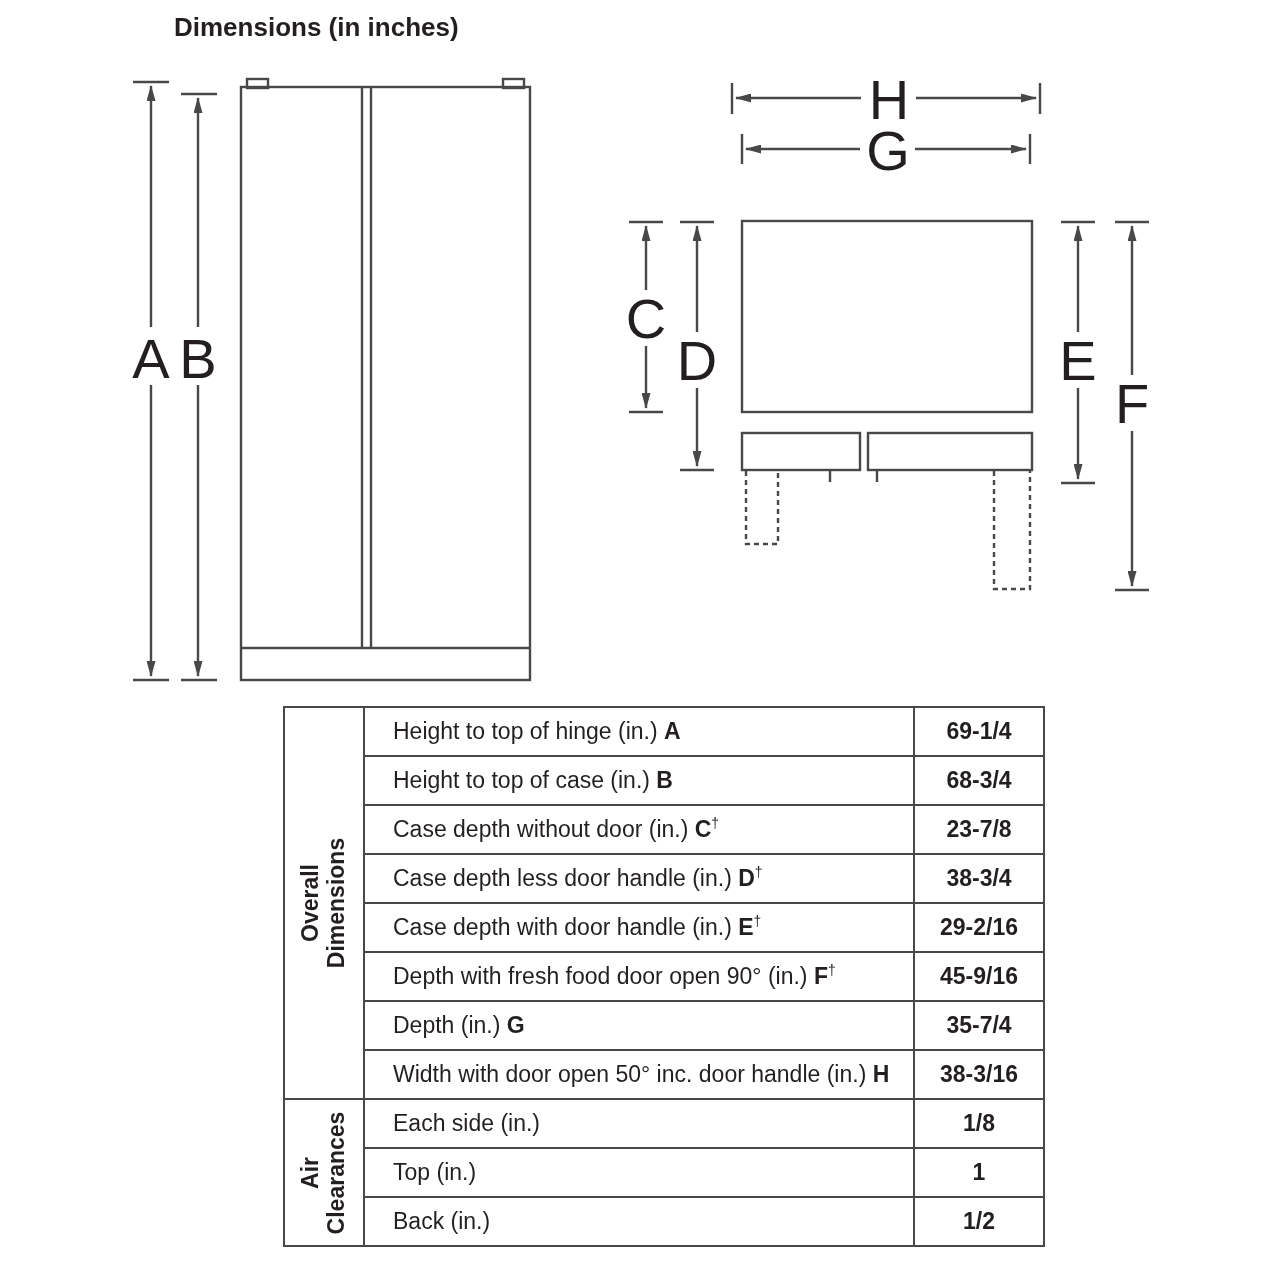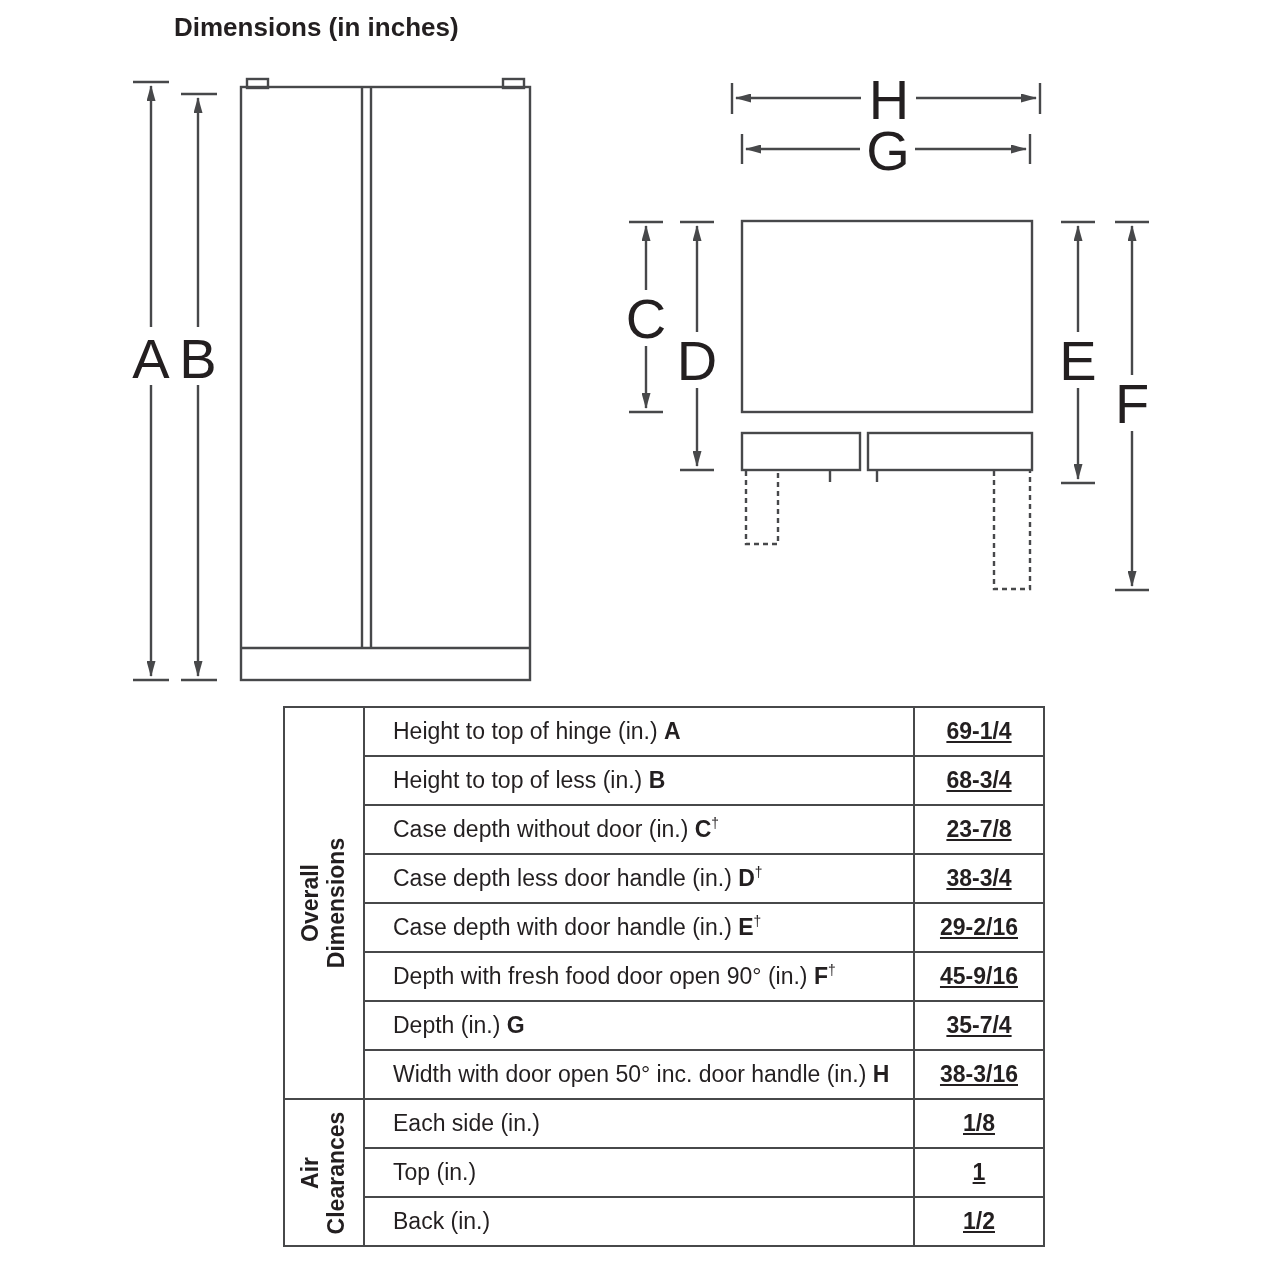--- a/index.html
+++ b/index.html
@@ -12,21 +12,21 @@
 
   svg.diagrams { position:absolute; left:0; top:0; }
   svg.diagrams text { font-family:"Liberation Sans", sans-serif; fill:#231f20;
                       font-size:56px; }
 
   table.dims { position:absolute; left:283px; top:706px; width:760px;
                border-collapse:collapse; table-layout:fixed; }
   table.dims td { border:2px solid #47484a; }
   td.group { position:relative; padding:0; }
   td.desc  { height:49px; padding-left:28px; font-size:23px; font-weight:normal; }
-  td.val   { text-align:center; font-size:23px; font-weight:bold;text-decoration:underline; }
+  td.val   { text-align:center; font-size:23px; font-weight:bold; }
   td.desc b { font-weight:bold; }
   td.desc sup { font-size:0.6em; vertical-align:super; line-height:0; }
   .vtext { position:absolute; left:50%; top:50%;
            transform:translate(-50%,-50%) rotate(-90deg);
            width:150px; text-align:center; font-size:23px; font-weight:bold;
            line-height:1.12; white-space:normal; }
 </style>
 </head>
 <body>
 
@@ -135,21 +135,21 @@
     </colgroup>
   <tbody>
     <tr>
       <td class="group" rowspan="8">
         <div class="vtext">Overall Dimensions</div>
       </td>
       <td class="desc"><span>Height to top of hinge (in.)</span> <b>A</b><sup></sup></td>
       <td class="val">69-1/4</td>
     </tr>
     <tr>
-      <td class="desc"><span>Height to top of less (in.)</span> <b>B</b><sup></sup></td>
+      <td class="desc"><span>Height to top of case (in.)</span> <b>B</b><sup></sup></td>
       <td class="val">68-3/4</td>
     </tr>
     <tr>
       <td class="desc"><span>Case depth without door (in.)</span> <b>C</b><sup>†</sup></td>
       <td class="val">23-7/8</td>
     </tr>
     <tr>
       <td class="desc"><span>Case depth less door handle (in.)</span> <b>D</b><sup>†</sup></td>
       <td class="val">38-3/4</td>
     </tr>

